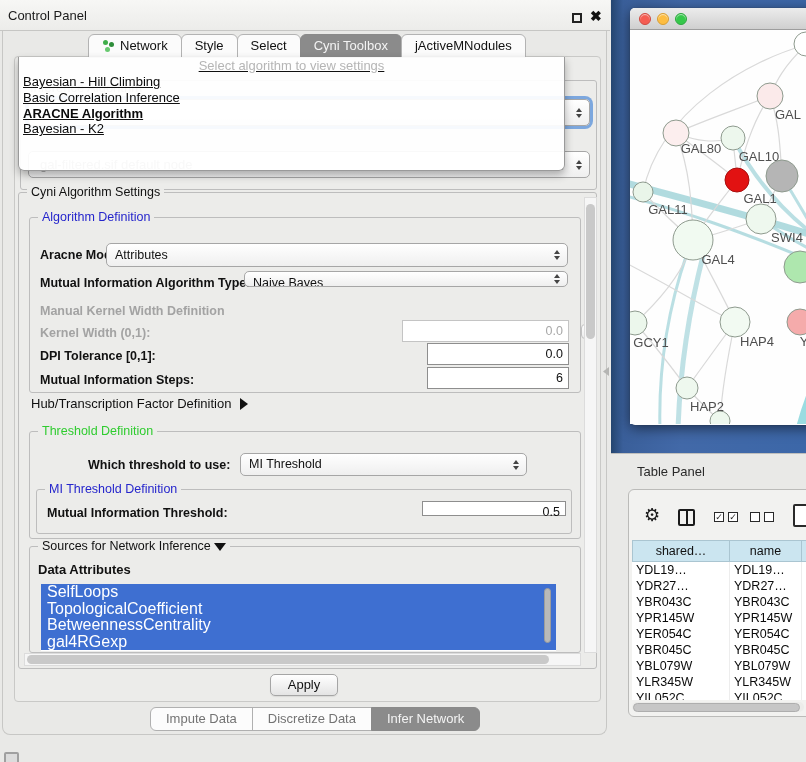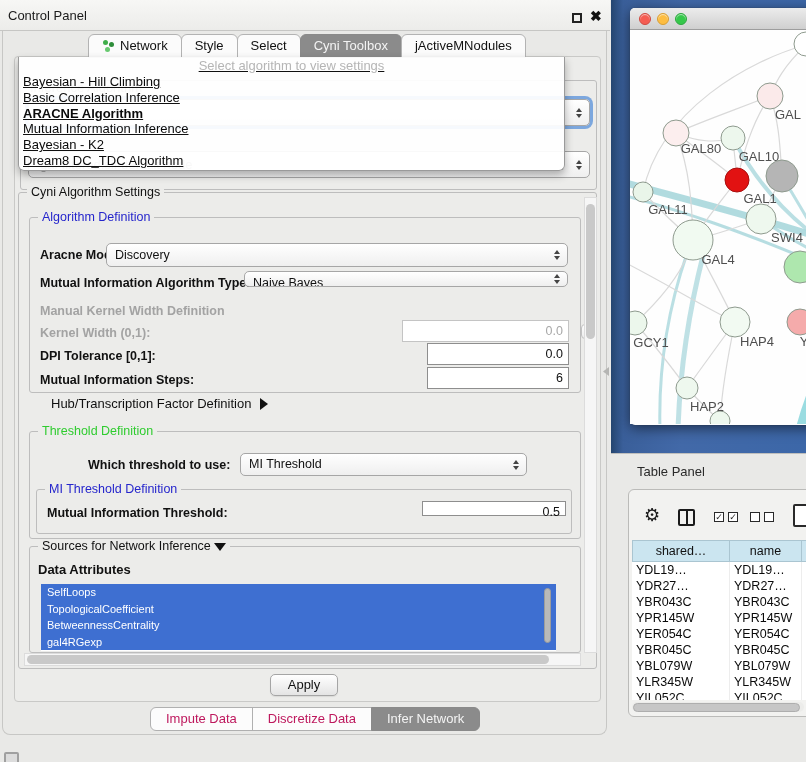--- a/index.html
+++ b/index.html
@@ -62,46 +62,46 @@
   .blue-title { color:#2525cc; }
   .green-title { color:#2fcc2f; }
   #grp-algdef { left:10px; top:24px; width:552px; height:176px; }
   .lbl { position:absolute; font-size:12.5px; font-weight:bold; color:#111; white-space:nowrap; }
   .lbl.dis { color:#a3a3a3; }
   .field { position:absolute; background:#fff; border:1px solid #8e8e8e; text-align:right;
     padding-right:5px; font-size:12.5px; }
   .field.dis { border:1px solid #c4c4c4; color:#a8a8a8; }
   #chk-manual { left:551px; top:106px; width:15px; height:15px; border:1px solid #c2c2c2;
     border-radius:4px; background:linear-gradient(#fdfdfd,#ededed); }
-  #hub-row { left:32px; top:203px; font-size:13px; display:flex; gap:9px; align-items:center; }
+  #hub-row { left:12px; top:203px; font-size:13px; display:flex; gap:9px; align-items:center; }
   .tri-right { width:0; height:0; border-top:6px solid transparent; border-bottom:6px solid transparent;
     border-left:8px solid #111; display:inline-block; }
   .tri-down { width:0; height:0; border-left:6px solid transparent; border-right:6px solid transparent;
     border-top:8px solid #111; display:inline-block; vertical-align:middle; }
   #grp-threshold { left:10px; top:238px; width:552px; height:108px; }
   #grp-sources { left:10px; top:353px; width:552px; height:107px; }
   #attr-list { left:22px; top:391px; width:515px; height:67px; background:#fff; overflow:hidden; }
   .attr-row { height:16.6px; line-height:16.6px; background:#3e6fd1; color:#fff;
-    font-size:11px; padding-left:6px; white-space:nowrap; }
+    font-size:16px; padding-left:6px; white-space:nowrap; }
   
   .sb-track { background:#f6f6f6; border:1px solid #dcdcdc; }
   #cyni-vsb { left:565px; top:4px; width:13px; height:456px; }
   #cyni-vsb .thumb { position:absolute; left:1px; top:6px; width:9px; height:135px; background:#c9c9c9; border-radius:6px; }
   #cyni-hsb { left:5px; top:460px; width:557px; height:13px; }
   #cyni-hsb .thumb { position:absolute; left:2px; top:1px; width:522px; height:9px; background:#c9c9c9; border-radius:5px; }
   #attr-sb { left:524px; top:393px; width:10px; height:63px; }
   #attr-sb .thumb { position:absolute; left:1px; top:2px; width:7px; height:55px; background:#b9b9b9; border-radius:4px; border:1px solid #9c9c9c; }
 
   #apply-btn { left:270px; top:674px; width:68px; height:22px; border:1px solid #a5a5a5;
     border-radius:5px; background:linear-gradient(#ffffff,#e4e4e4); font-size:13px;
     text-align:center; line-height:20px; z-index:6; box-shadow:0 1px 1px rgba(0,0,0,.08); }
 
   #bottom-tab-bar { left:150px; top:707px; height:24px; display:flex; z-index:6; }
   .seg { border:1px solid #b0b0b0; margin-right:-1px; background:#fcfcfc; padding:0 15px;
-    line-height:22px; font-size:13px; color:#be185d; }
+    line-height:22px; font-size:13px; color:#737373; }
   .seg:first-child { border-radius:6px 0 0 6px; }
   .seg:last-child { border-radius:0 6px 6px 0; }
   .seg.sel { background:#8b8b8b; color:#f4f4f4; border-color:#8a8a8a; }
 
   #panel-handle { left:603px; top:367px; width:6px; height:9px; background:#b5b5b3;
     clip-path:polygon(100% 0,0 50%,100% 100%); z-index:3; }
   #mini-icon { left:4px; top:752px; width:15px; height:14px; border:2px solid #a0a0a0;
     background:#dcdcdc; border-radius:2px; }
 
   
@@ -185,33 +185,31 @@
     <span class="arrows"></span>
   </div>
 <div class="abs" id="ghost-default-node">gal-filtered.sif default node</div>
 
 <div class="abs" id="algo-popup">
   <div id="popup-prompt">Select algorithm to view settings</div>
   <div id="popup-list">
       <div class="pitem">Bayesian - Hill Climbing</div>
       <div class="pitem">Basic Correlation Inference</div>
       <div class="pitem sel">ARACNE Algorithm</div>
-      <div class="pitem">Mutual Information Inference</div>
       <div class="pitem">Bayesian - K2</div>
-      <div class="pitem">Dream8 DC_TDC Algorithm</div>
     </div>
 </div>
 
 <div class="abs group" id="grp-cyni">
   <span class="group-title" style="left:8px;">Cyni Algorithm Settings</span>
 
   <div class="abs group" id="grp-algdef">
     <span class="group-title blue-title" style="left:8px;">Algorithm Definition</span>
     <span class="lbl" style="left:10px; top:30px;">Aracne Mode:</span>
-    <div class="abs combo" style="left:76px; top:25px; width:462px; height:24px; line-height:22px;"><span>Discovery</span><span class="arrows"></span></div>
+    <div class="abs combo" style="left:76px; top:25px; width:462px; height:24px; line-height:22px;"><span>Attributes</span><span class="arrows"></span></div>
     <span class="lbl" style="left:10px; top:58px;">Mutual Information Algorithm Type:</span>
     <div class="abs combo" style="left:214px; top:53px; width:324px; height:16px; line-height:22px;"><span>Naive Bayes</span><span class="arrows"></span></div>
     <span class="lbl dis" style="left:10px; top:86px;">Manual Kernel Width Definition</span>
     <div class="abs" id="chk-manual"></div>
     <span class="lbl dis" style="left:10px; top:108px;">Kernel Width (0,1):</span>
     <div class="abs field dis" style="left:372px; top:102px; width:167px; height:22px; line-height:20px;">0.0</div>
     <span class="lbl" style="left:10px; top:131px;">DPI Tolerance [0,1]:</span>
     <div class="abs field" style="left:397px; top:125px; width:142px; height:22px; line-height:20px;">0.0</div>
     <span class="lbl" style="left:10px; top:155px;">Mutual Information Steps:</span>
     <div class="abs field" style="left:397px; top:149px; width:142px; height:22px; line-height:20px;">6</div>

